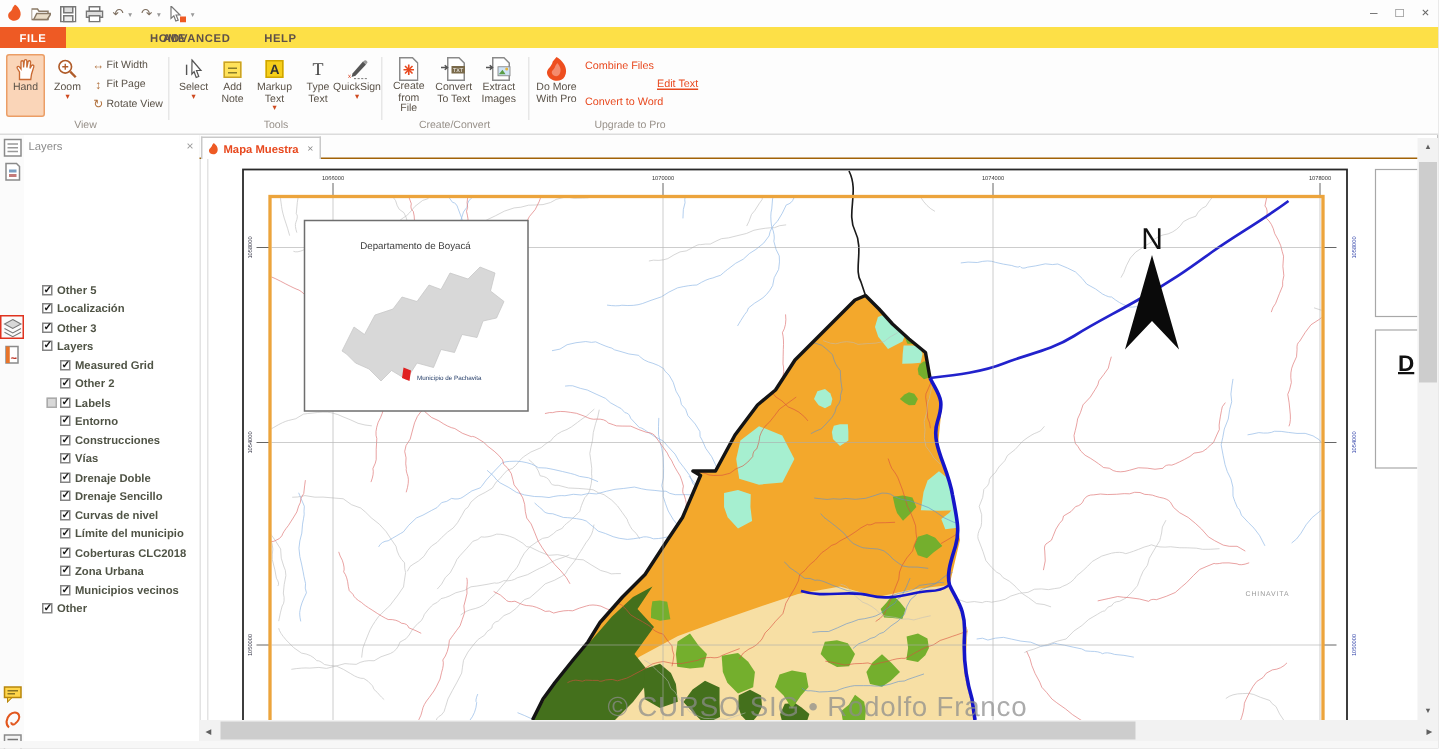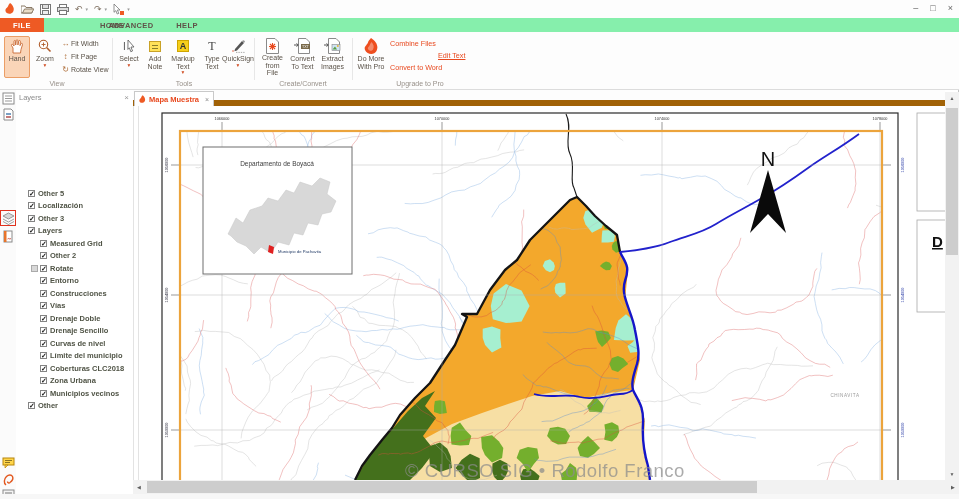--- a/index.html
+++ b/index.html
@@ -9,21 +9,21 @@
   
   .titlebar{position:absolute;left:0;top:0;width:959px;height:18px;background:#fdfdfd;}
   .qat{position:absolute;left:5px;top:2px;display:flex;align-items:center;gap:6px;height:14px;}
   .qat .gl{font-size:9px;color:#7d6e5f;line-height:10px;}
   .qat .dd{font-size:5px;color:#999;margin-left:-3px;}
   .wintitle{position:absolute;left:300px;top:3px;width:360px;text-align:center;font-size:7.5px;color:#666;}
   .winbtns{position:absolute;right:6px;top:2px;display:flex;gap:12px;align-items:center;}
   .winbtns span{font-size:9px;color:#666;line-height:12px;}
 
   
-  .tabrow{position:absolute;left:0;top:18px;width:959px;height:14px;background:#86efac;}
+  .tabrow{position:absolute;left:0;top:18px;width:959px;height:14px;background:#fde047;}
   .rtab{position:absolute;top:0;height:14px;font-size:7.5px;font-weight:bold;color:#5f5148;display:flex;align-items:center;justify-content:center;letter-spacing:.4px;}
   .rtab.file{left:0;width:44px;background:#EE5A24;color:#fff;}
   .rtab.home{left:52px;width:40px;margin-left:40px;}
   .rtab.adv{left:100px;width:62px;}
   .rtab.help{left:168px;width:38px;}
 
   
   .ribbon{position:absolute;left:0;top:32px;width:959px;height:58px;background:#fdfdfd;border-bottom:1px solid #dcdcdc;}
   .rgroup{position:absolute;top:2px;height:54px;}
   .gsep{position:absolute;top:6px;height:42px;width:0;border-left:1px solid #e7e7e7;}
@@ -54,21 +54,21 @@
   .tree{position:absolute;left:0;top:97px;width:117px;font-weight:bold;}
   .trow{display:flex;align-items:center;height:12.5px;}
   .trow.lvl0{padding-left:12px;}
   .trow.lvl1{padding-left:24px;}
   .cb{width:7px;height:7px;border:1px solid #848484;background:#fff;font-size:7px;line-height:6px;text-align:center;color:#1a1a1a;margin-right:3px;flex:none;}
   .halfbox{width:7px;height:7px;border:1px solid #aaa;background:#d8d8d8;margin-right:2px;flex:none;}
   .tlabel{font-size:7.5px;color:#4f5345;white-space:nowrap;}
   .vdivider{position:absolute;top:90px;height:409px;width:0;border-left:1px solid #e3e3e3;}
 
   
-  .doctabbar{position:absolute;left:133px;top:90px;width:812px;height:16px;background:#fdfdfd;border-bottom:6px solid #a16207;}
+  .doctabbar{position:absolute;left:133px;top:90px;width:812px;height:16px;background:#fdfdfd;border-bottom:1px solid #a16207;}
   .dtab{position:absolute;left:1px;top:1px;width:80px;height:15px;background:#fff;border:1px solid #c9c9c9;border-bottom:none;display:flex;align-items:center;gap:3px;padding:0 4px;}
   .dtab .t{font-size:7.5px;font-weight:bold;color:#E8491F;white-space:nowrap;flex:1;}
   .dtab .x{font-size:7px;color:#8a8a8a;}
   .viewport{position:absolute;left:140px;top:106px;width:805px;height:374px;background:#ffffff;overflow:hidden;}
 
   
   .vscroll{position:absolute;left:945px;top:92px;width:14px;height:388px;background:#f2f2f2;}
   .vthumb{position:absolute;left:1px;top:16px;width:12px;height:147px;background:#cdcdcd;}
   .varrow{position:absolute;left:0;width:14px;height:12px;display:flex;align-items:center;justify-content:center;font-size:5px;color:#606060;}
   .hscroll{position:absolute;left:133px;top:480px;width:826px;height:14px;background:#f2f2f2;}
@@ -340,21 +340,21 @@
           <span class="cb">✓</span>
           <span class="tlabel">Measured Grid</span>
         </div>
       <div class="trow lvl1">
           <span class="cb">✓</span>
           <span class="tlabel">Other 2</span>
         </div>
       <div class="trow lvl1" style="padding-left:15px;">
           <span class="halfbox"></span>
           <span class="cb">✓</span>
-          <span class="tlabel">Rotate</span>
+          <span class="tlabel">Labels</span>
         </div>
       <div class="trow lvl1">
           <span class="cb">✓</span>
           <span class="tlabel">Entorno</span>
         </div>
       <div class="trow lvl1">
           <span class="cb">✓</span>
           <span class="tlabel">Construcciones</span>
         </div>
       <div class="trow lvl1">

